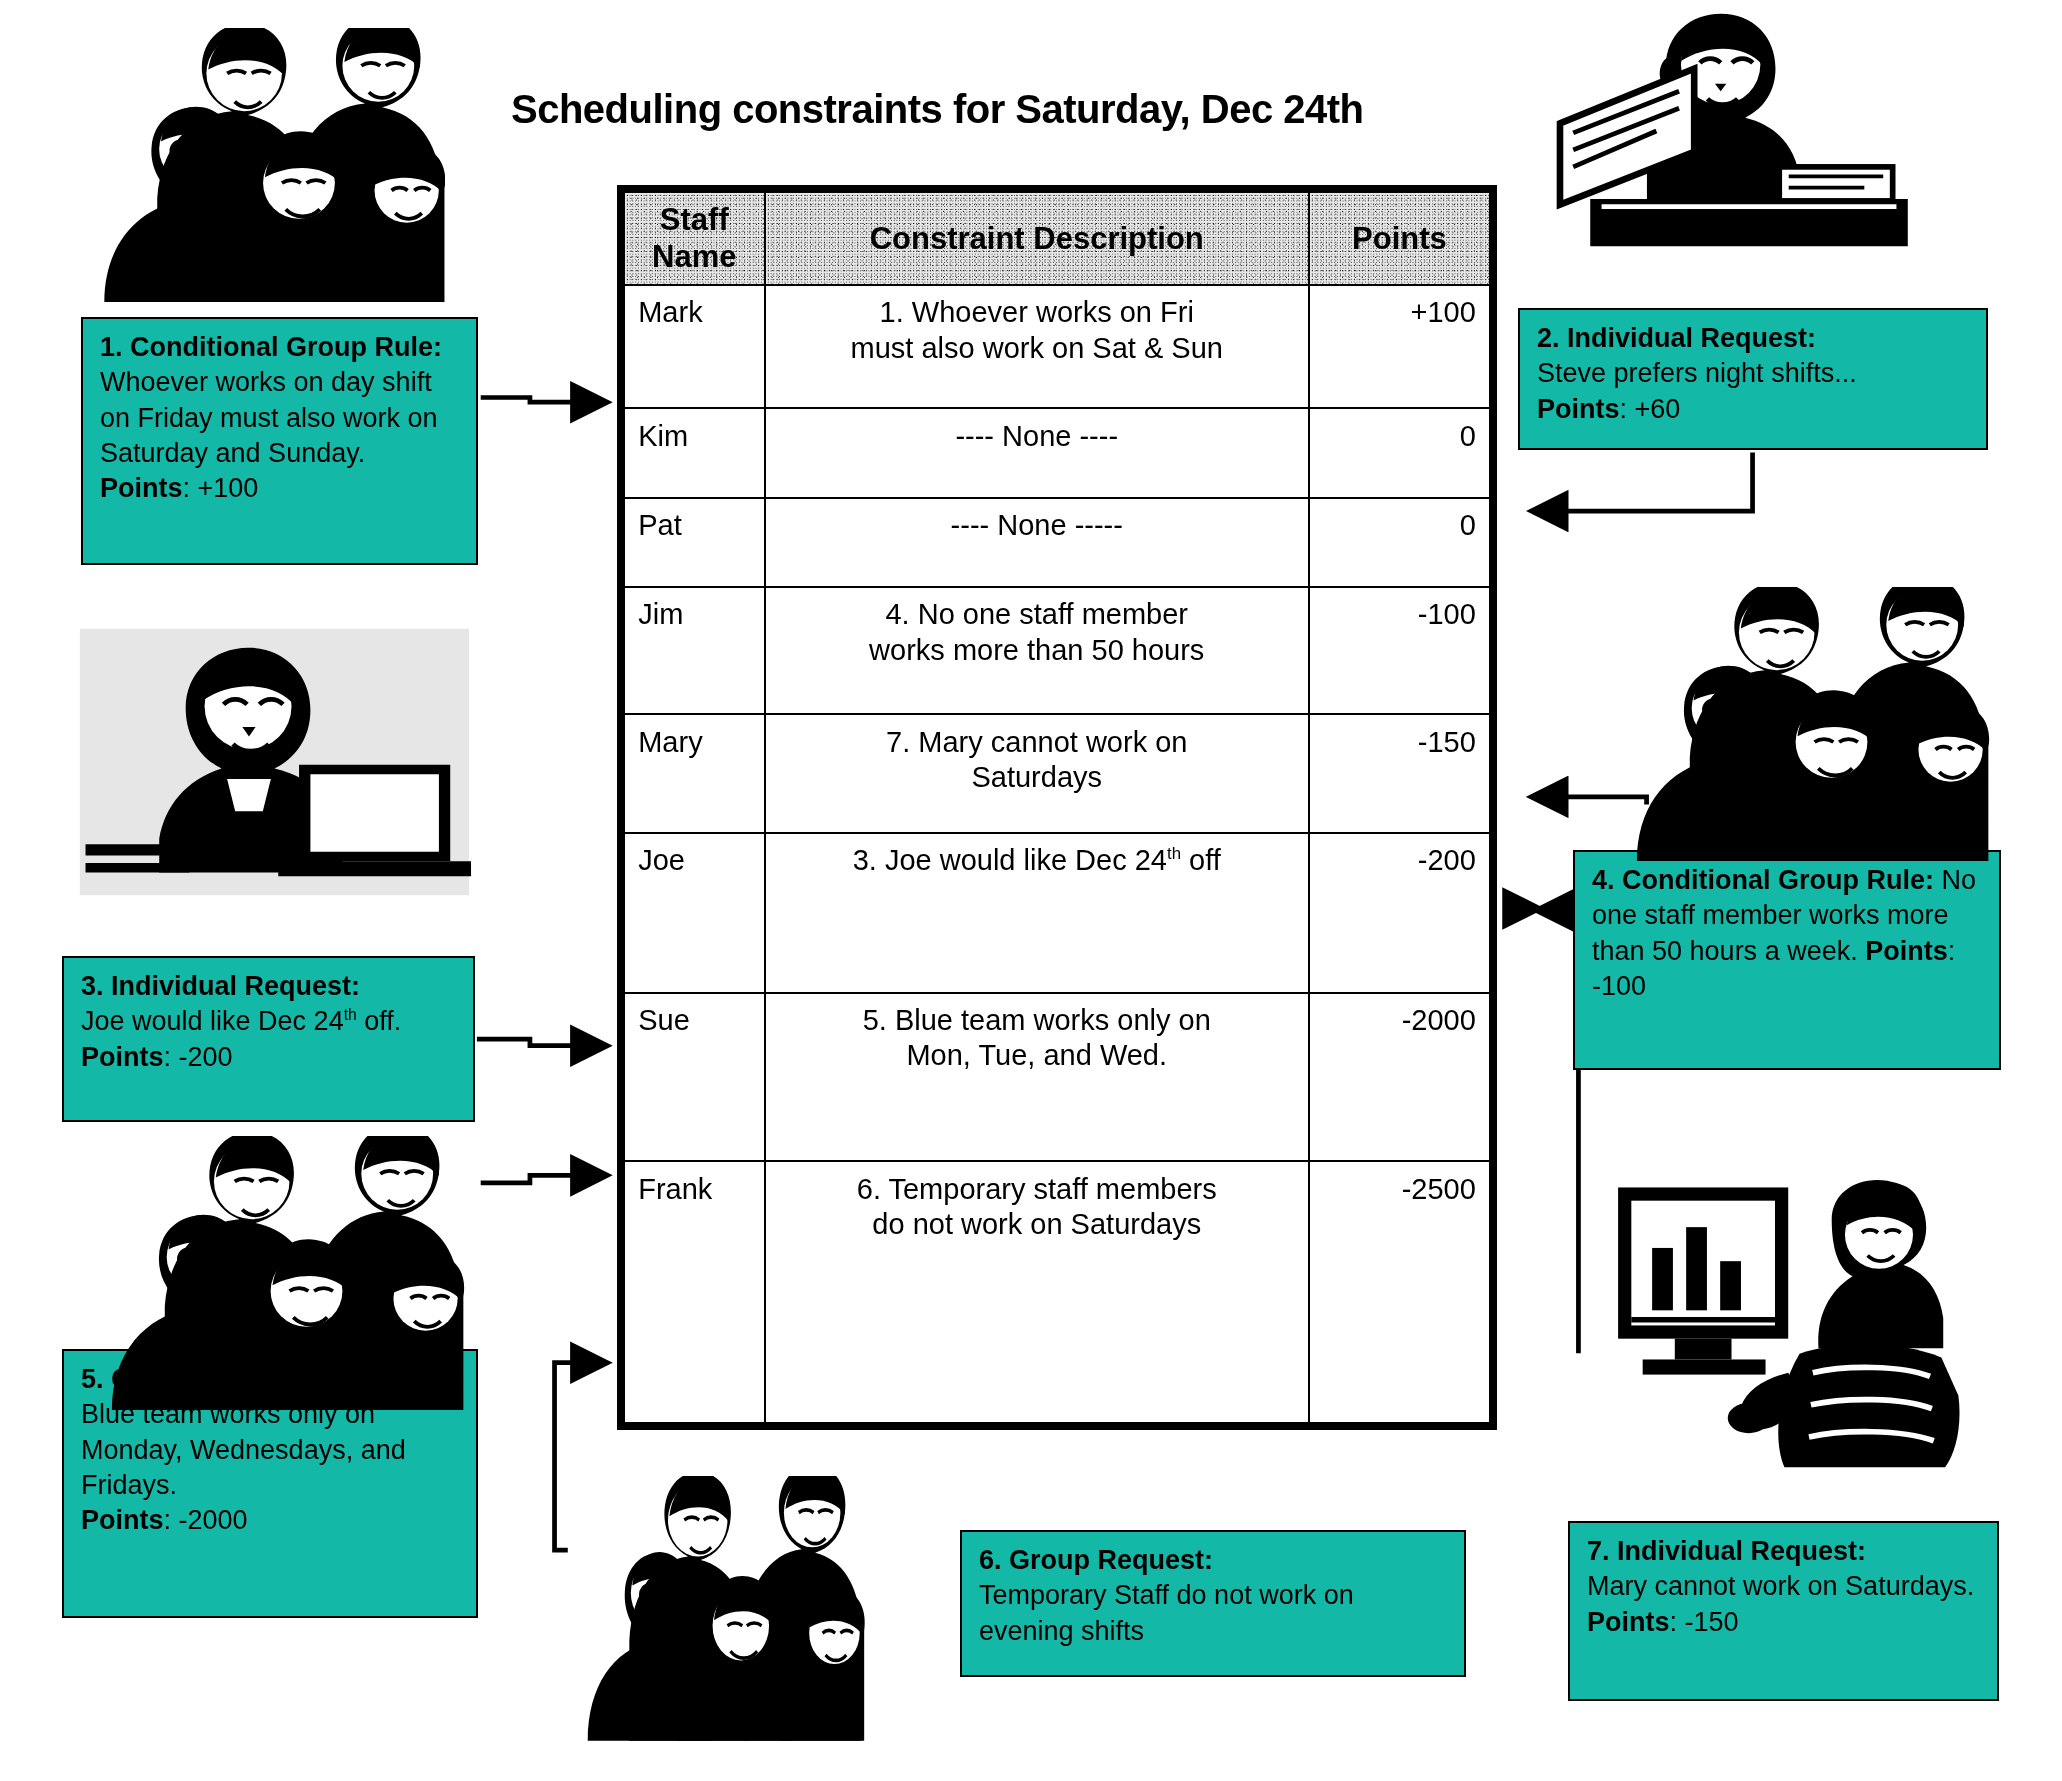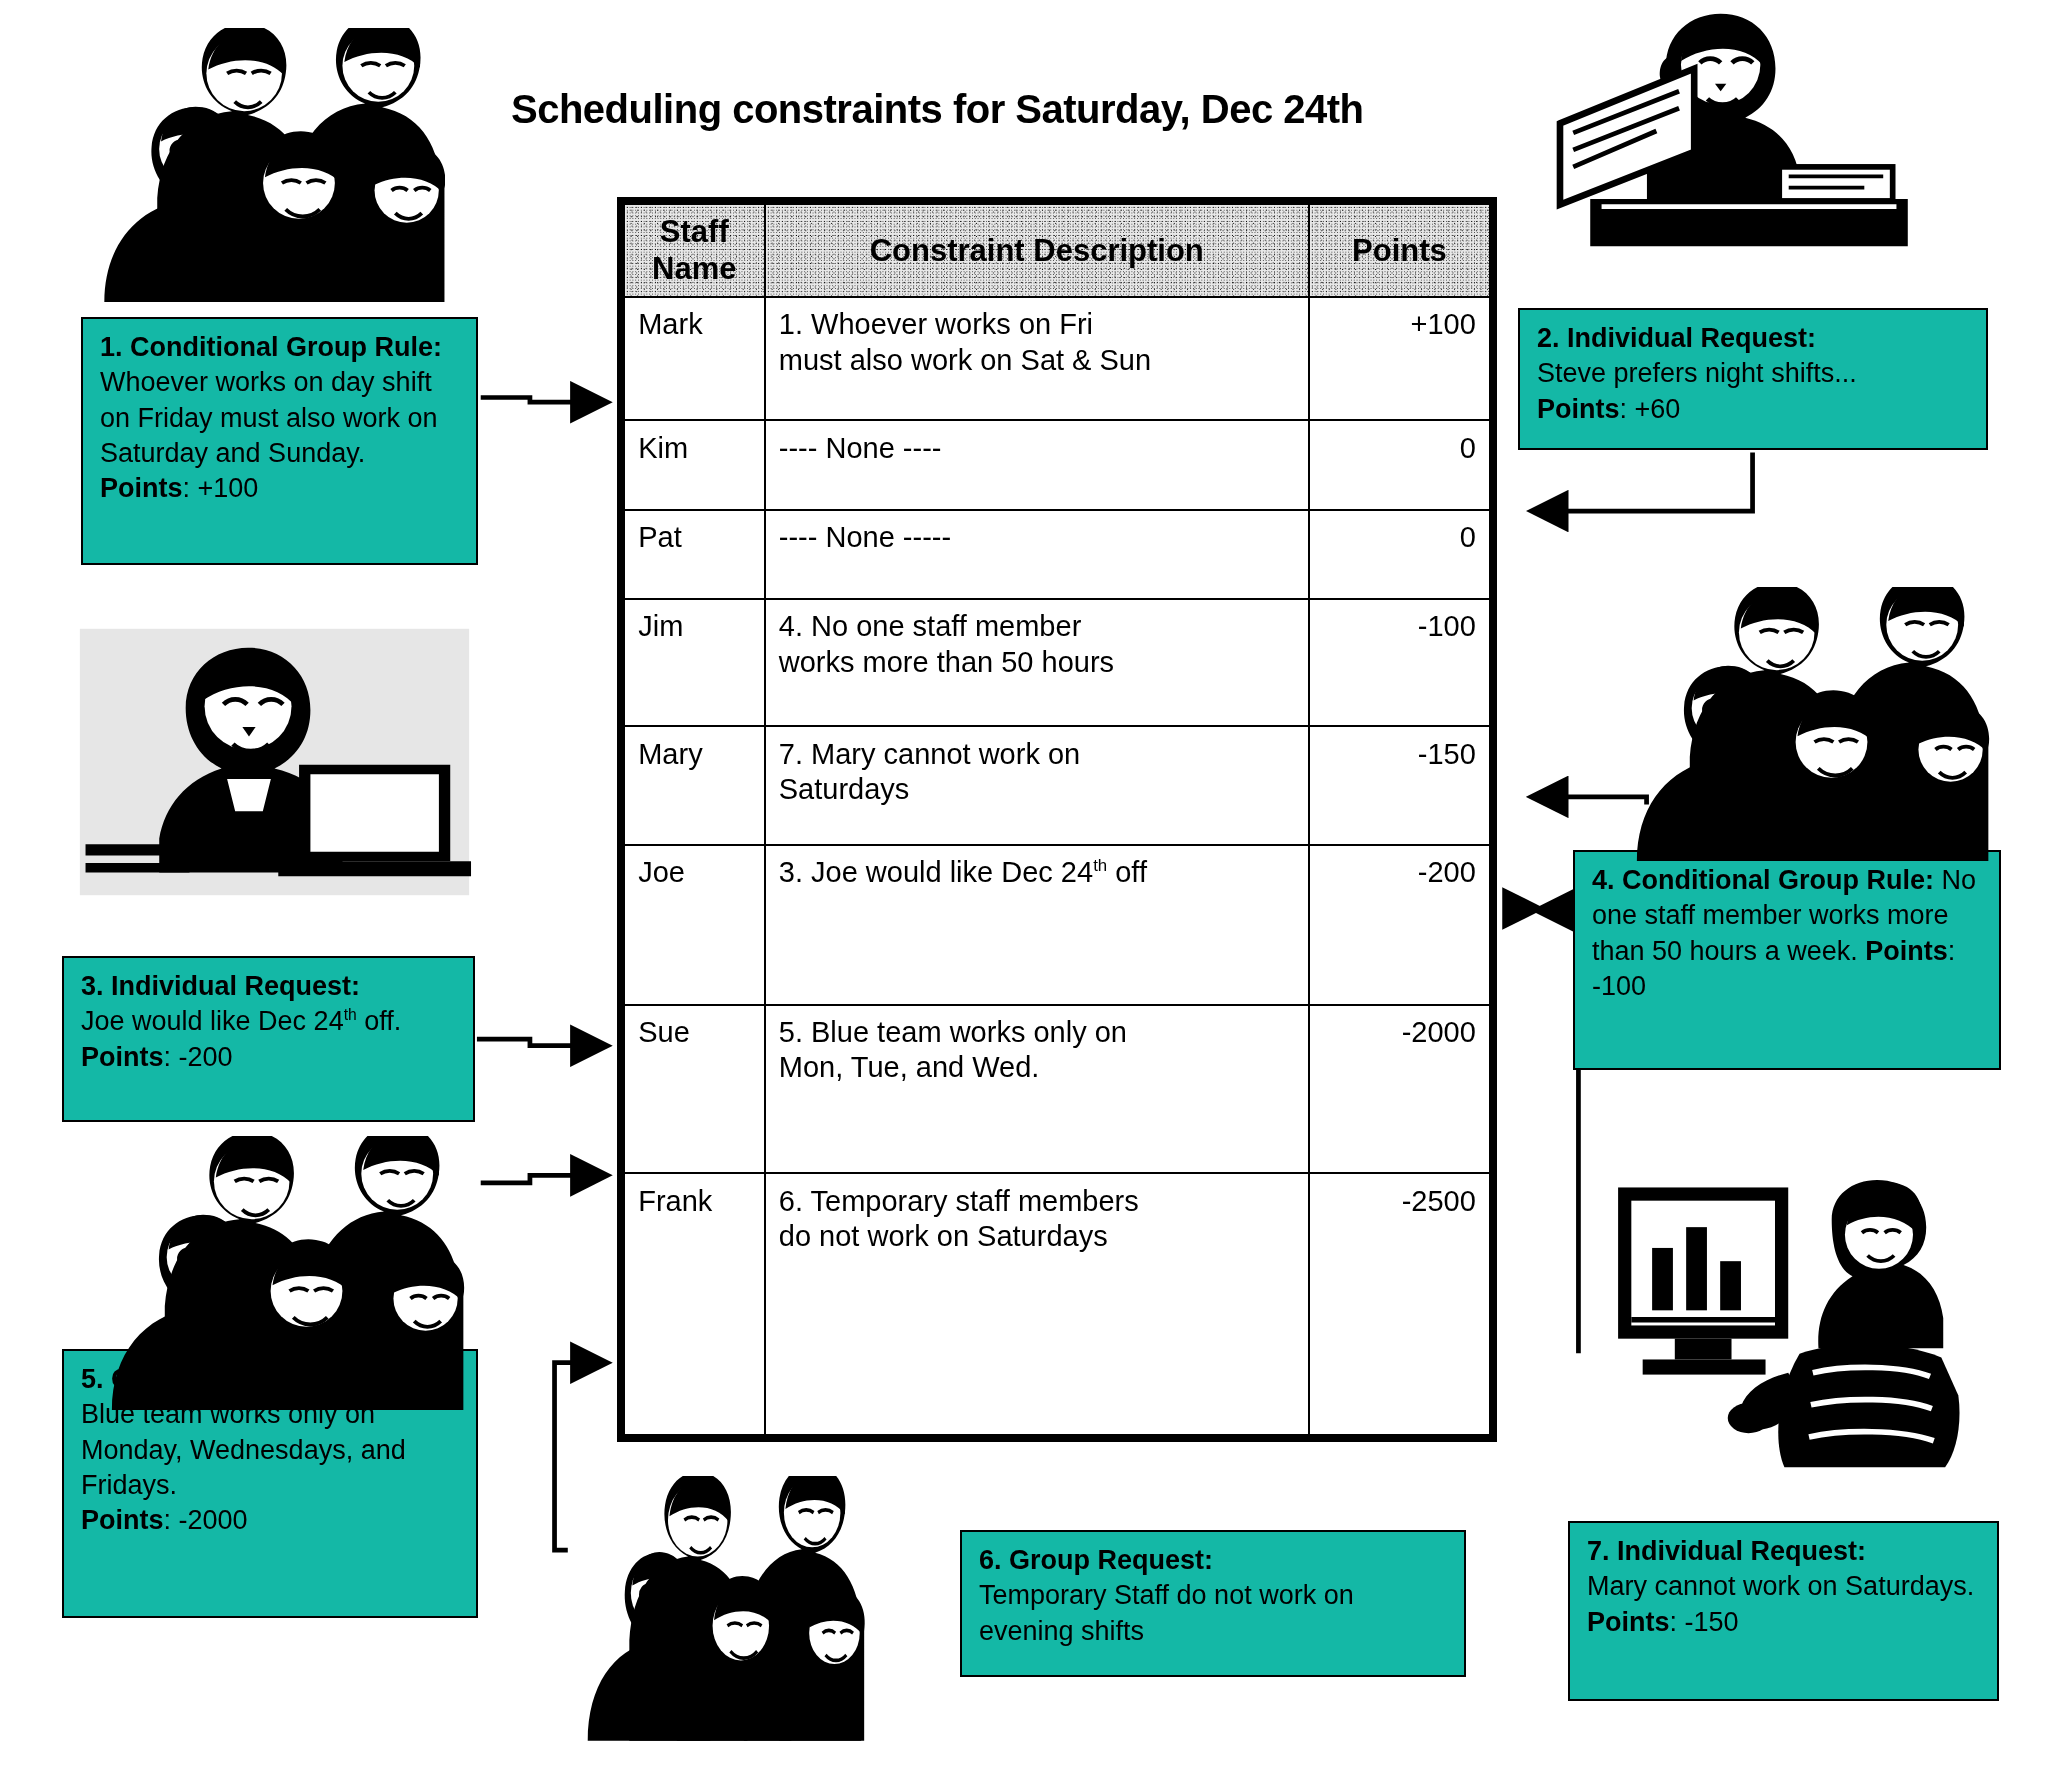--- a/index.html
+++ b/index.html
@@ -32,21 +32,20 @@
   
   #constraints-table {
     position: absolute;
     left: 617px;
     top: 185px;
     width: 880px;
     height: 1245px;
     border: 6.6px solid #000;
     box-sizing: border-box;
     background: #fff;
-    margin-top: 12px;
   }
   .tbl {
     width: 100%;
     height: 100%;
     border-collapse: collapse;
     table-layout: fixed;
   }
   .tbl th, .tbl td {
     border: 2.8px solid #000;
     vertical-align: top;
@@ -65,21 +64,21 @@
       radial-gradient(#000 0.7px, transparent 0.8px),
       radial-gradient(#000 0.6px, transparent 0.7px),
       radial-gradient(#444 0.5px, transparent 0.6px);
     background-size: 4.7px 4.7px, 6.6px 6.6px, 2.8px 2.8px;
     background-position: 0 0, 2.8px 1.9px, 0.9px 3.8px;
   }
   .col-name  { width: 132px; }
   .col-desc  { width: 511px; }
   .col-pts   { width: 170px; }
   .cell-name { text-align: left; }
-  .cell-desc { text-align: left; }
+  .cell-desc { text-align: center; }
   .cell-pts  { text-align: right; font-size: 29px; }
   tr.r-mark  td { height: 98px; }
   tr.r-steve td { height: 78px; }
   tr.r-kim   td { height: 66px; }
   tr.r-pat   td { height: 66px; }
   tr.r-jim   td { height: 102px; }
   tr.r-mary  td { height: 93px; }
   tr.r-joe   td { height: 132px; }
   tr.r-sue   td { height: 140px; }
   tr.r-frank td { height: 227px; }

